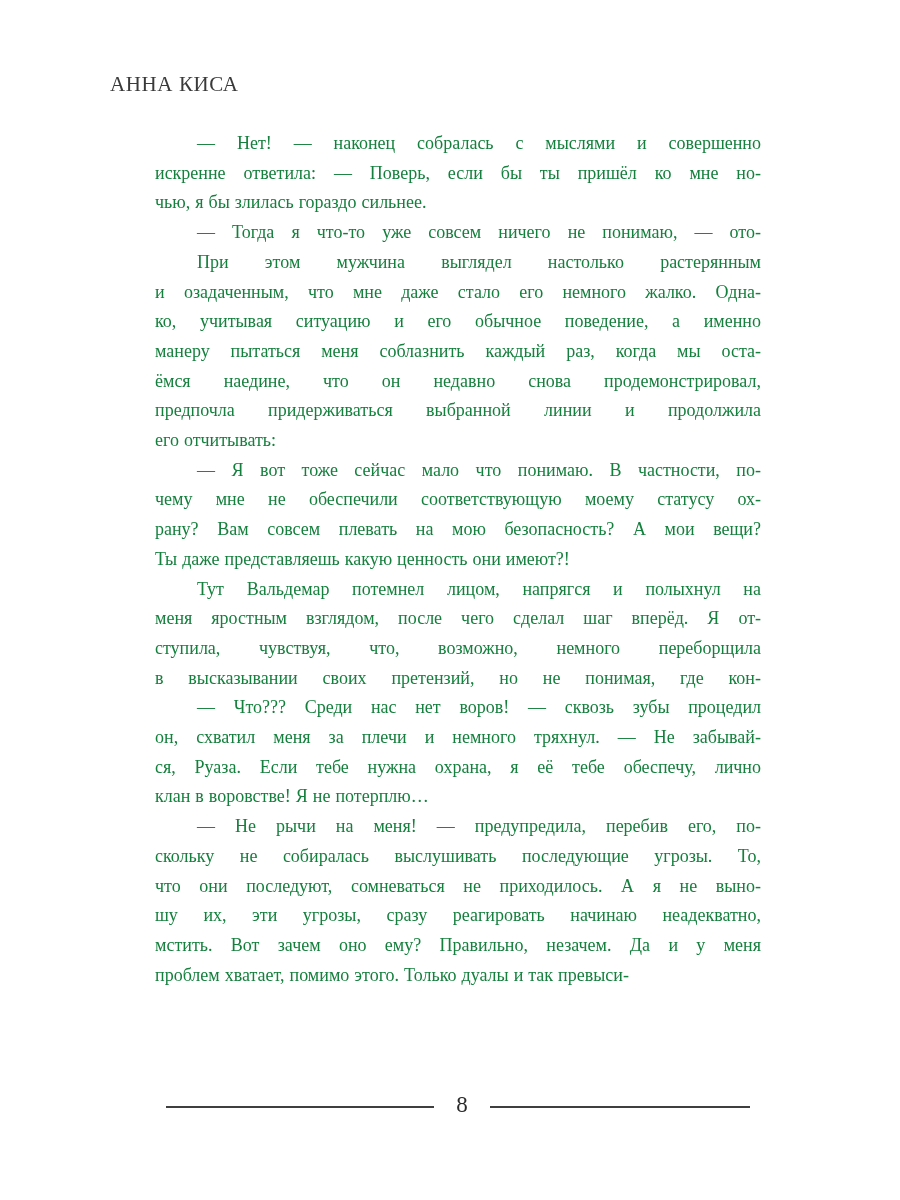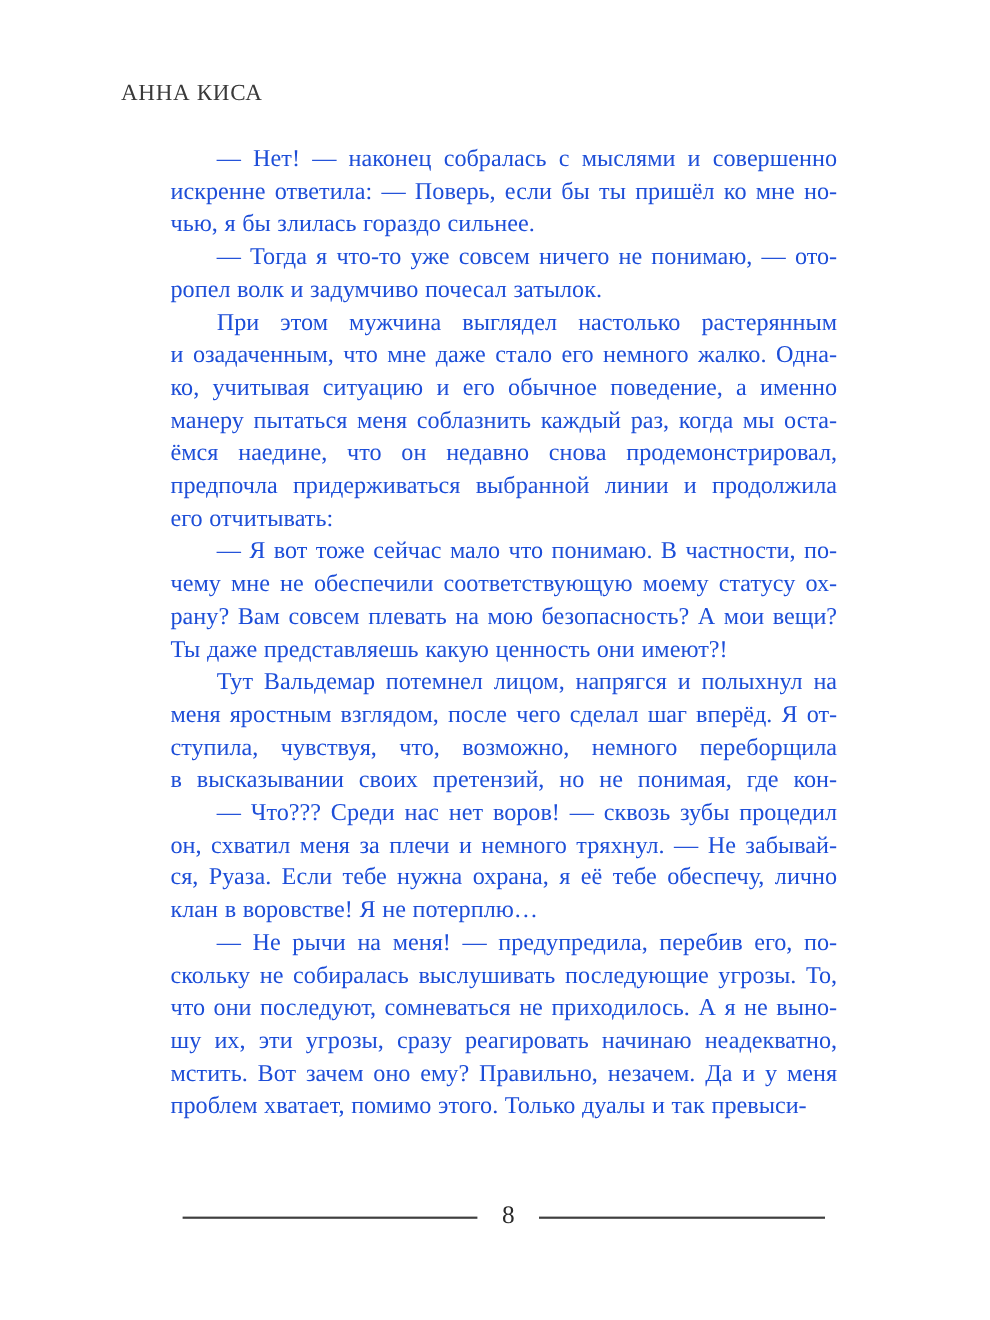--- a/index.html
+++ b/index.html
@@ -23,23 +23,23 @@
     font-size: 21px;
     line-height: 24px;
     letter-spacing: 0.6px;
     color: #3a3a3a;
   }
   .text-block {
     position: absolute;
     left: 155px;
     top: 129px;
     width: 606px;
-    font-size: 22px;
+    font-size: 18px;
     line-height: 29.7px;
-    color: #1d4ed8;
+    color: #15803d;
   }
   .paragraph {
     margin: 0;
     padding: 0;
   }
   .line {
     text-align: justify;
     text-align-last: justify;
     word-spacing: 0.5px;
   }
@@ -82,21 +82,20 @@
   <div class="running-header">АННА КИСА</div>
 
   <div class="text-block">
       <div class="paragraph">
         <div class="line first">— Нет! — наконец собралась с мыслями и совершенно</div>
         <div class="line">искренне ответила: — Поверь, если бы ты пришёл ко мне но-</div>
         <div class="line last">чью, я бы злилась гораздо сильнее.</div>
       </div>
       <div class="paragraph">
         <div class="line first">— Тогда я что-то уже совсем ничего не понимаю, — ото-</div>
-        <div class="line last">ропел волк и задумчиво почесал затылок.</div>
       </div>
       <div class="paragraph">
         <div class="line first">При этом мужчина выглядел настолько растерянным</div>
         <div class="line">и озадаченным, что мне даже стало его немного жалко. Одна-</div>
         <div class="line">ко, учитывая ситуацию и его обычное поведение, а именно</div>
         <div class="line">манеру пытаться меня соблазнить каждый раз, когда мы оста-</div>
         <div class="line">ёмся наедине, что он недавно снова продемонстрировал,</div>
         <div class="line">предпочла придерживаться выбранной линии и продолжила</div>
         <div class="line last">его отчитывать:</div>
       </div>

